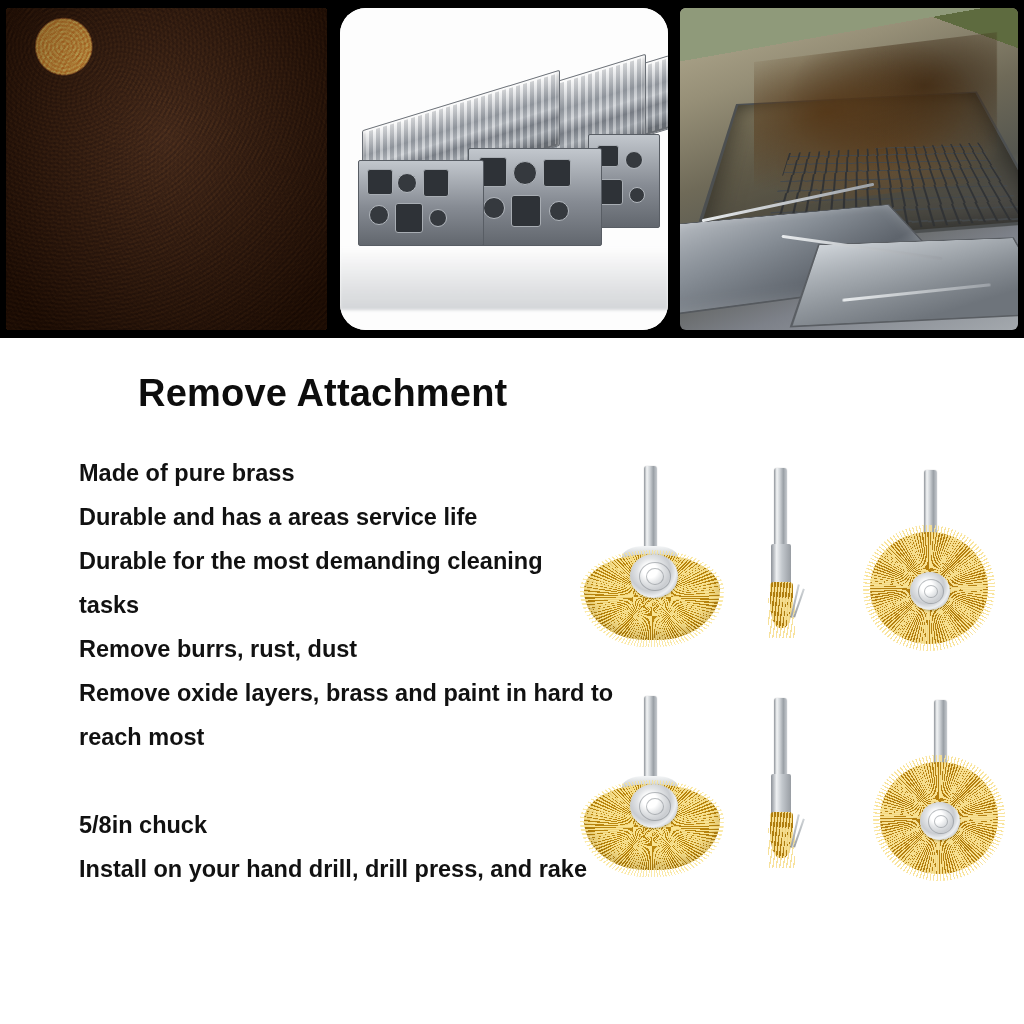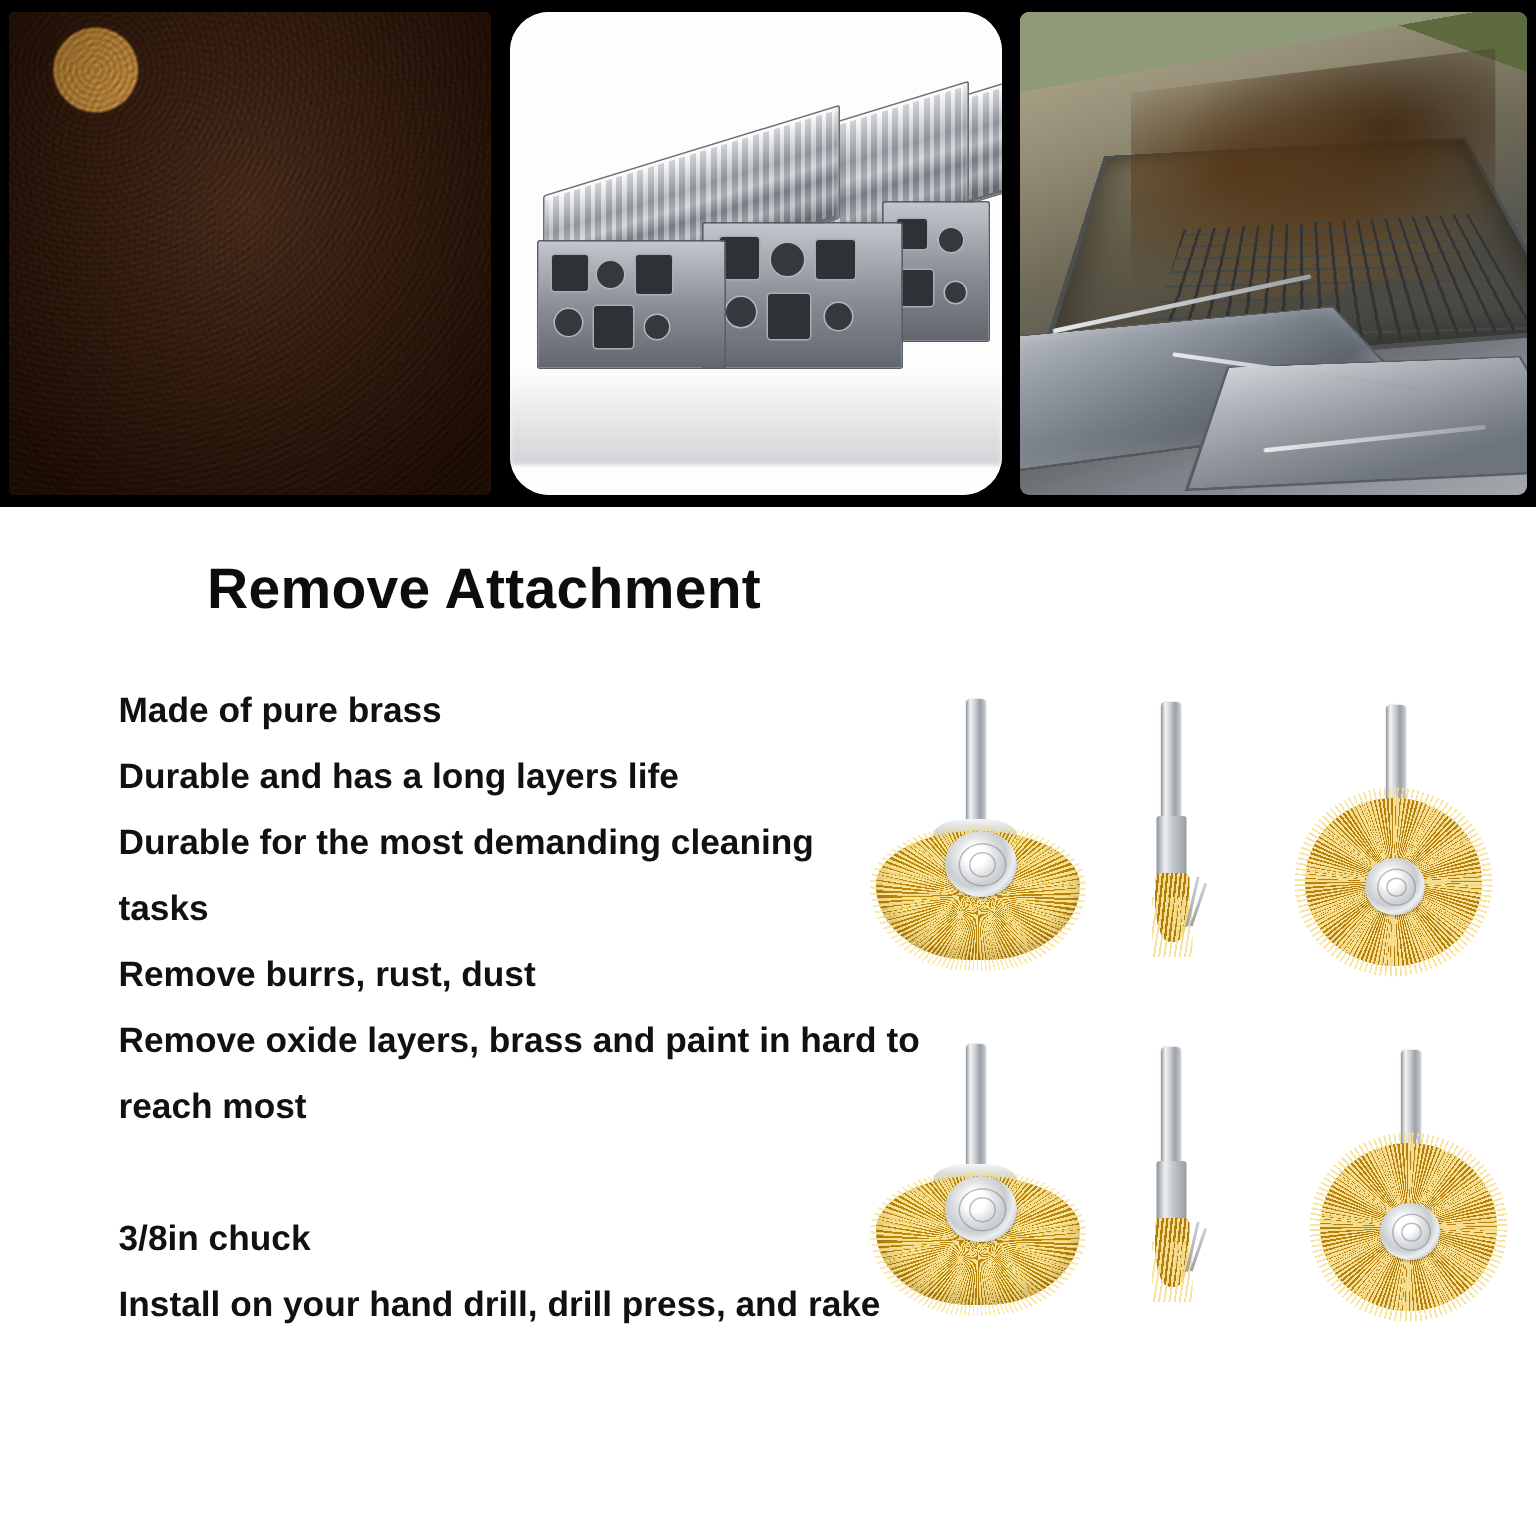--- a/index.html
+++ b/index.html
@@ -368,27 +368,27 @@
     <div class="grill-rod" style="left:30%; top:74%; width:48%; transform:rotate(8deg);"></div>
     <div class="grill-rod" style="left:48%; top:88%; width:44%; transform:rotate(-6deg);"></div>
   </div>
 
 </div>
 
 <div class="page-title">Remove Attachment</div>
 
 <div class="feature-list">
   <div class="feature-line">Made of pure brass</div>
-  <div class="feature-line">Durable and has a long layers life</div>
+  <div class="feature-line">Durable and has a areas service life</div>
   <div class="feature-line">Durable for the most demanding cleaning</div>
   <div class="feature-line">tasks</div>
   <div class="feature-line">Remove burrs, rust, dust</div>
   <div class="feature-line">Remove oxide layers, brass and paint in hard to</div>
   <div class="feature-line">reach most</div>
-  <div class="feature-line spacer-before">3/8in chuck</div>
+  <div class="feature-line spacer-before">5/8in chuck</div>
   <div class="feature-line">Install on your hand drill, drill press, and rake</div>
 </div>
 
 <div class="products">
 
   <div class="brush" style="left:24px; top:18px; width:140px; height:200px;">
     <div class="shank" style="left:60px; top:0px;  width:13px; height:84px;"></div>
     <div class="collar" style="left:38px; top:80px; width:56px; height:18px;"></div>
     <div class="cup-bristles" style="left:0px; top:88px; width:136px; height:86px;"></div>
     <div class="hub" style="left:46px; top:88px; width:48px; height:44px;"></div>

